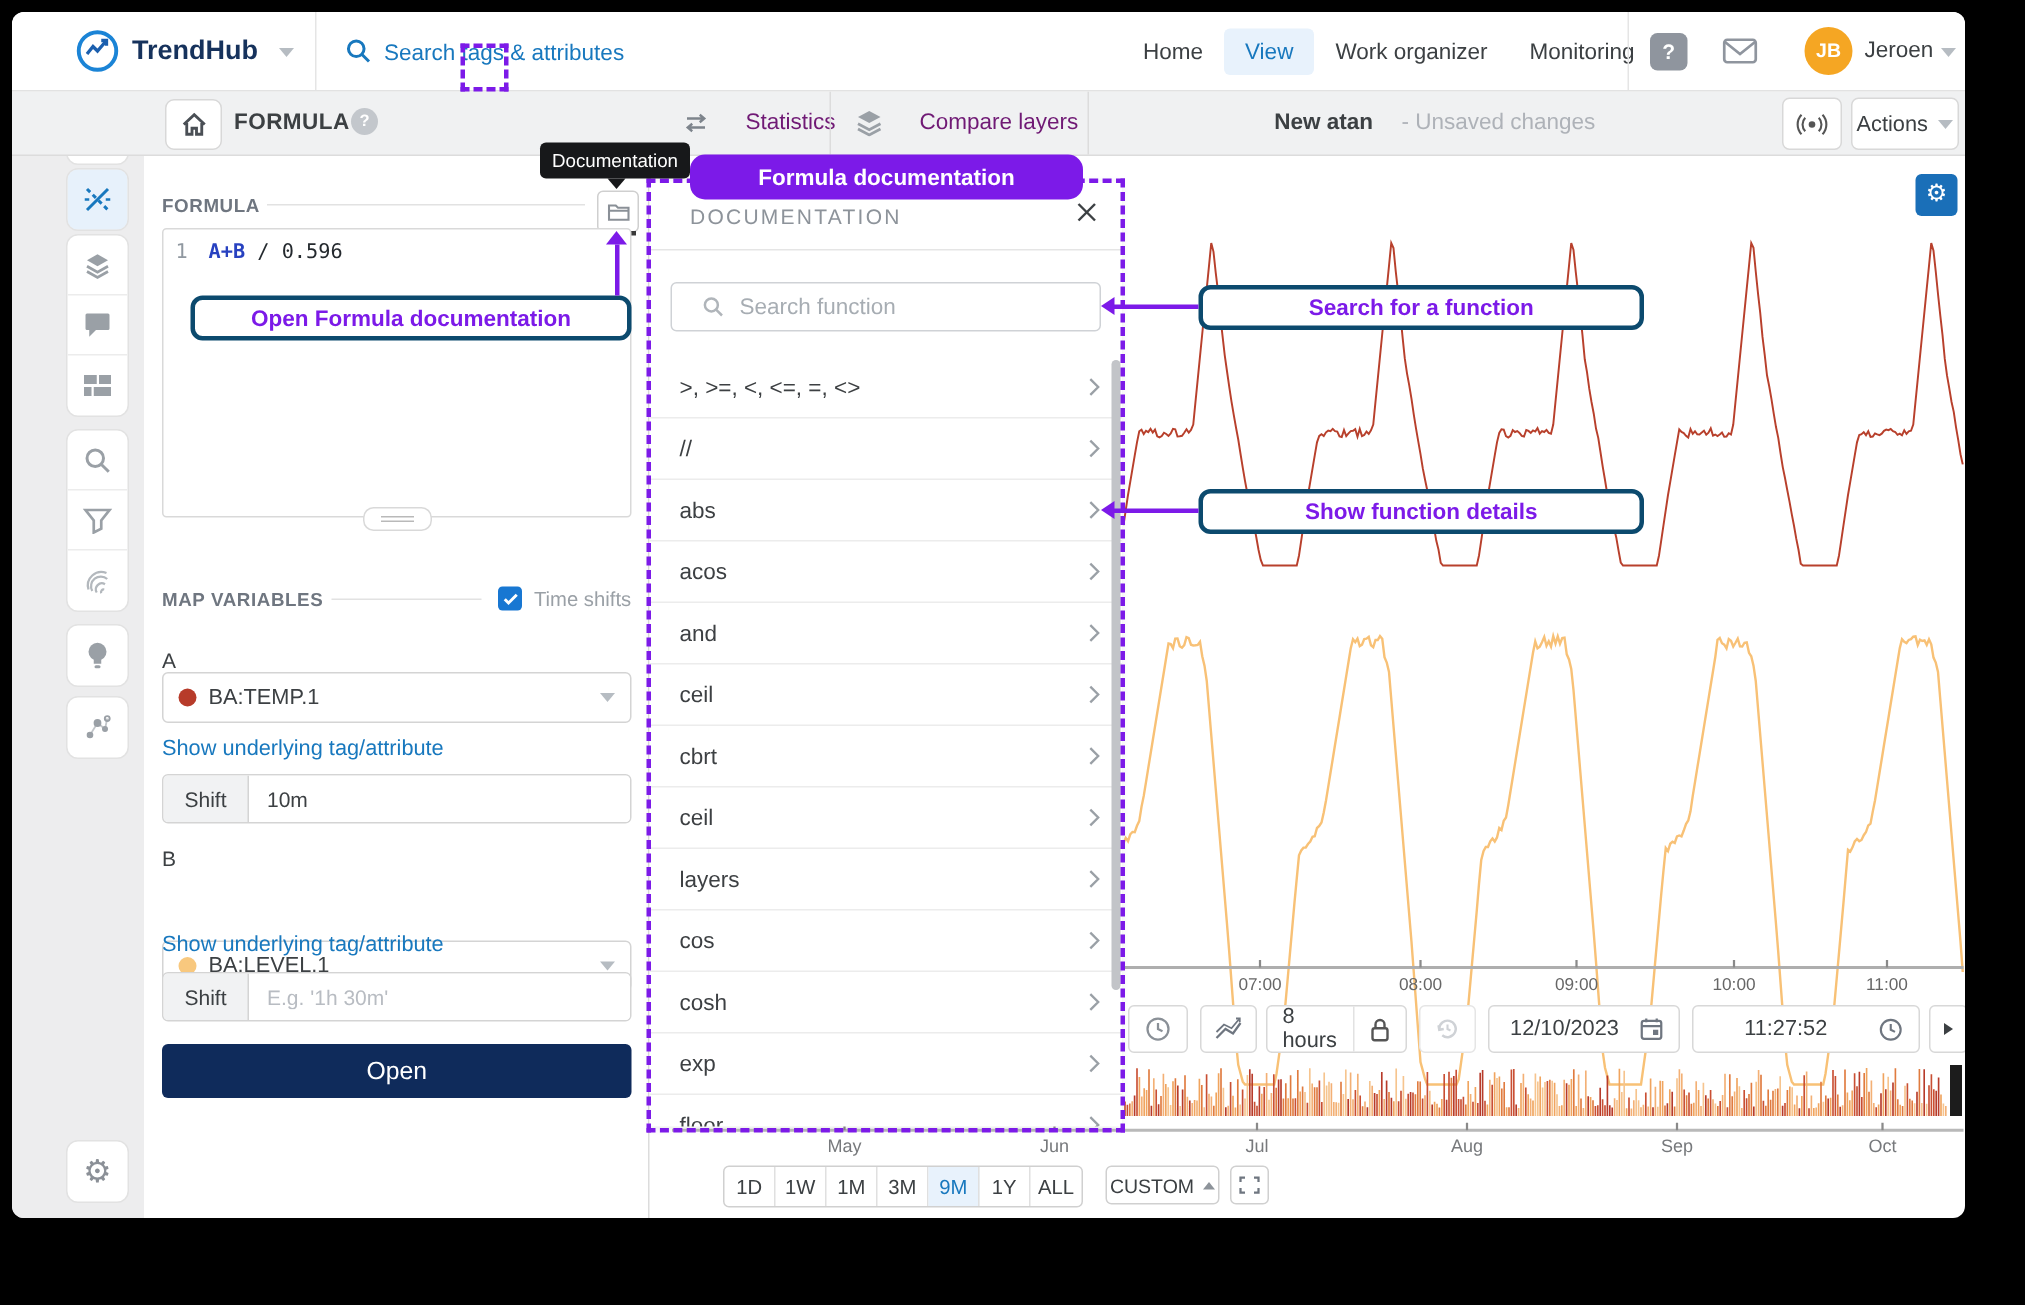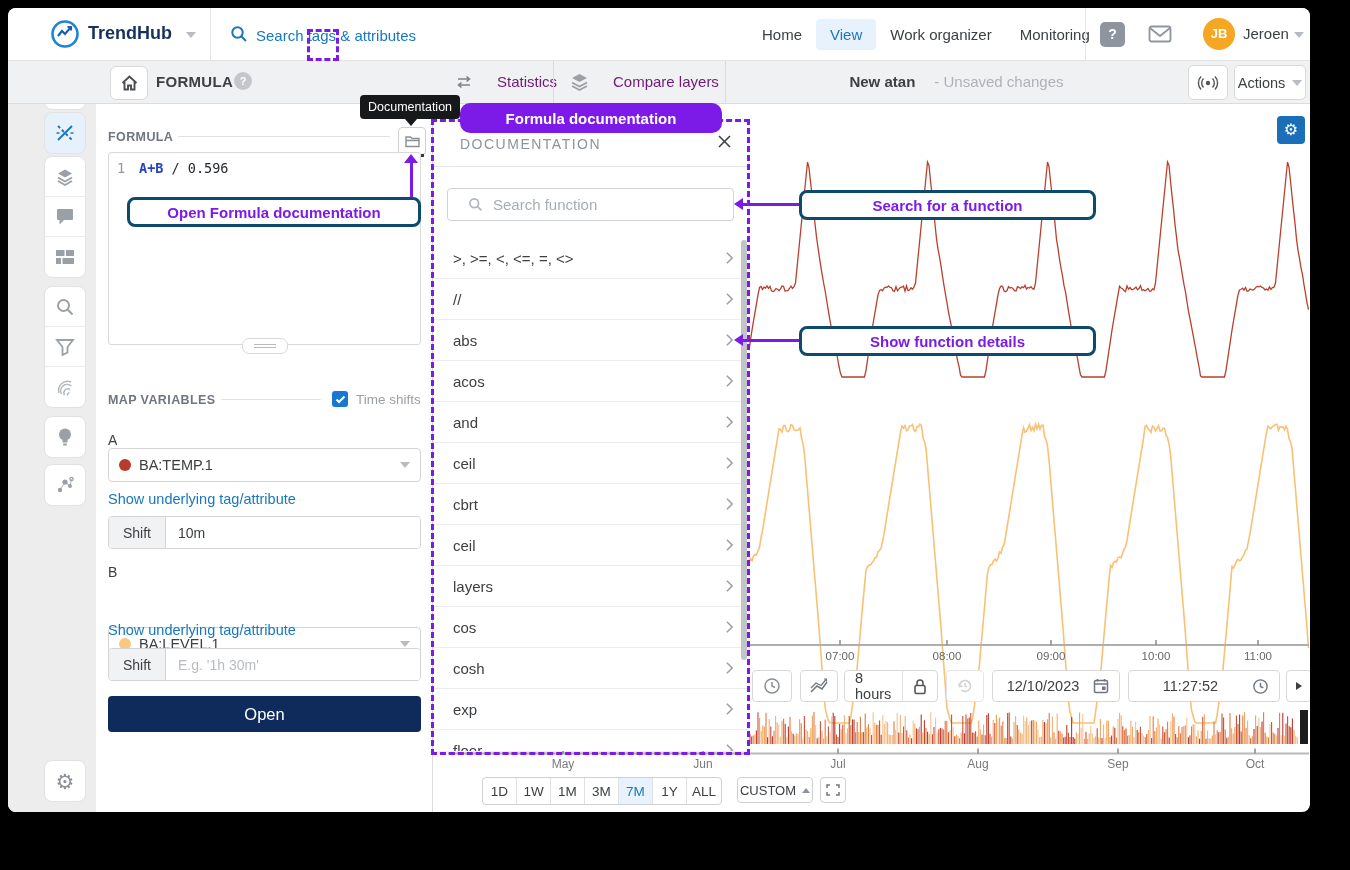--- a/index.html
+++ b/index.html
@@ -434,21 +434,21 @@
     <svg width="8" height="10" viewBox="0 0 8 10">
           <path d="M1 1 L7 5 L1 9 Z" fill="#3c4043"></path>
         </svg>
   </div>
 
   <div class="range-group" id="range-group">
         <div class="range-btn">1D</div>
         <div class="range-btn">1W</div>
         <div class="range-btn">1M</div>
         <div class="range-btn">3M</div>
-        <div class="range-btn active">7M</div>
+        <div class="range-btn active">9M</div>
         <div class="range-btn">1Y</div>
         <div class="range-btn">ALL</div>
       </div>
   <div class="custom-group">
     <span>CUSTOM</span>
     <span class="caret-up"></span>
   </div>
   <div class="expand-btn">
     <svg width="14" height="12" viewBox="0 0 14 12">
           <path d="M1 4 V1 H4 M10 1 H13 V4 M13 8 V11 H10 M4 11 H1 V8" fill="none" stroke="#6f7680" stroke-width="1.5"></path>

